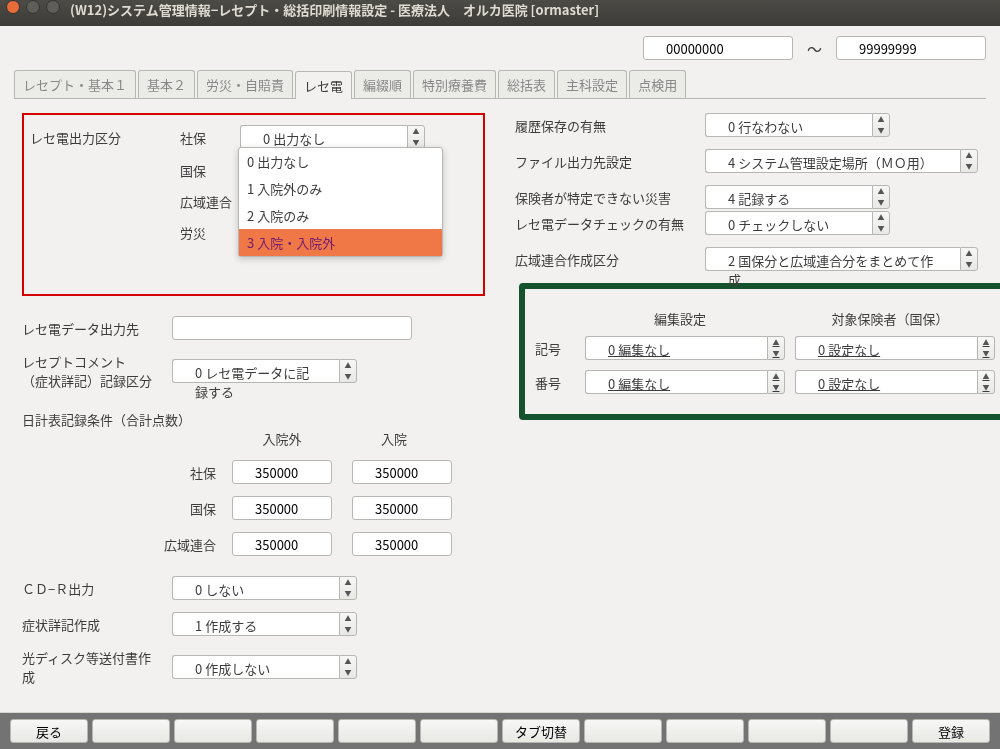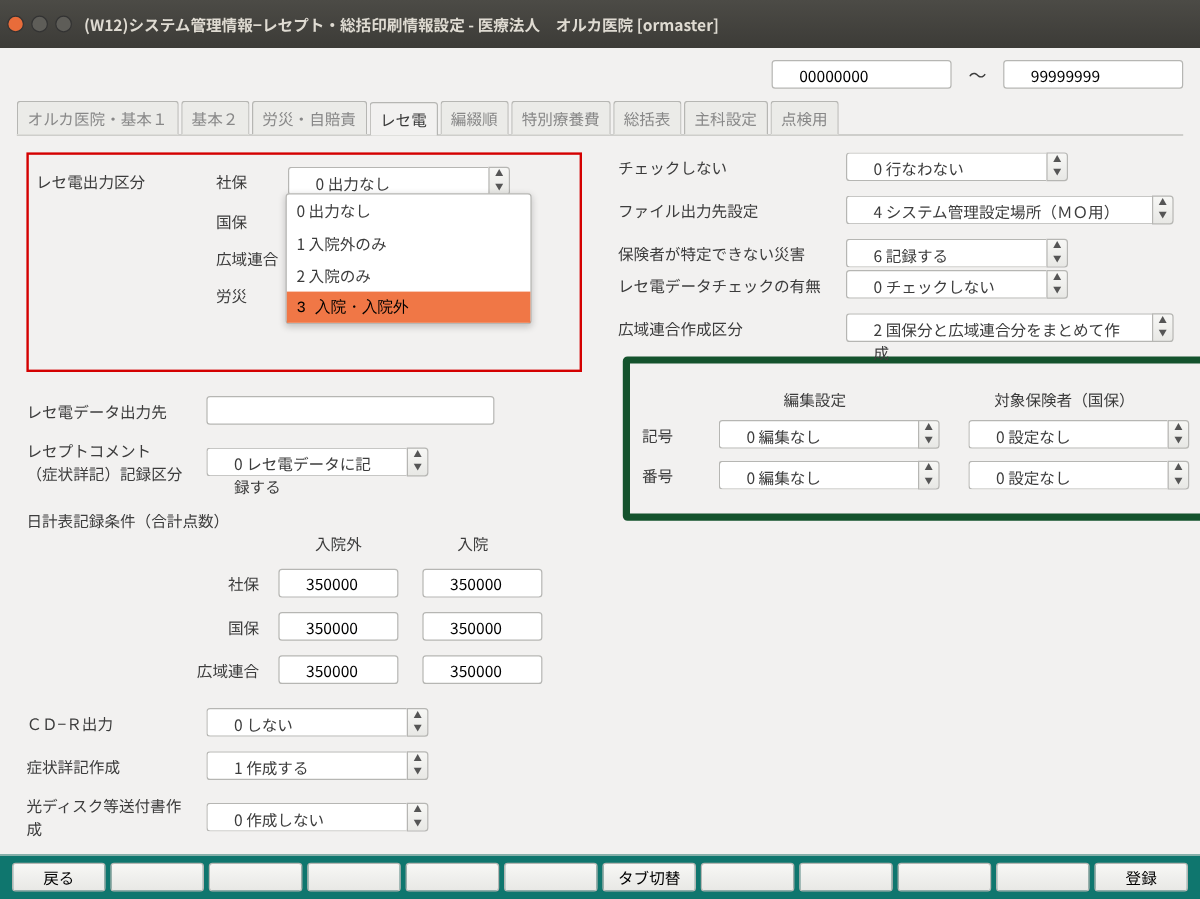--- a/index.html
+++ b/index.html
@@ -4,25 +4,24 @@
 <style>
   * { box-sizing: border-box; }
   body {
     margin: 0;
     font-family: "Noto Sans CJK JP", "Ubuntu", sans-serif;
     font-size: 13px;
     background: #f2f1f0;
     color: #3c3c3c;
   }
   .titlebar {
-    height: 40px;
+    height: 26px;
     background: linear-gradient(#4c4b46, #3c3b37);
     color: #dfdbd2;
     display: flex;
-    align-items: center;
     padding: 0 6px;
     font-weight: bold;
   }
   .titlebar .buttons { display: flex; gap: 6px; margin-right: 10px; }
   .titlebar .btn { width: 14px; height: 14px; border-radius: 7px; background: #5e5d58; border:1px solid #333; }
   .titlebar .btn.close { background: #e86c3a; }
   .content { padding: 10px 14px 4px; }
   .top-range { display: flex; justify-content: flex-end; align-items: center; gap: 14px; margin-bottom: 10px; }
   .top-range input { width: 150px; }
   .top-range .tilde { font-size: 15px; }
@@ -63,53 +62,53 @@
   .combobox .spin {
     width: 18px;
     border: 1px solid #b6b6b3;
     border-radius: 0 3px 3px 0;
     background: linear-gradient(#f7f7f5, #e8e8e5);
     display: flex; flex-direction: column;
     cursor: pointer;
   }
   .combobox .spin div { flex:1; font-size:7px; line-height:1; display:flex; align-items:center; justify-content:center; color:#555;}
   .combobox.w180 { width: 185px; }
-  .combobox.w200 { width: 184px; }
+  .combobox.w200 { width: 200px; text-decoration: underline; }
   .dropdown-list {
     position: absolute;
     left: 214px; top: 32px;
     width: 205px;
     background: #fff;
     border: 1px solid #b6b6b3;
     border-radius: 3px;
     box-shadow: 0 2px 6px rgba(0,0,0,0.2);
     z-index: 10;
   }
   .dropdown-list .item { padding: 4px 8px; cursor: pointer; }
-  .dropdown-list .item.selected { background: #f07746; color: #000000; font-family: Liberation Mono, monospace; }
+  .dropdown-list .item.selected { background: #f07746; color: #701a75; }
   fieldset {
     border: 6px solid #14532d;
     border-radius: 4px;
     padding: 20px 10px 10px;
     margin: 8px 4px 0;
   }
   .edit-grid .hdr { display:flex; margin-bottom:8px; }
   .edit-grid .hdr div { flex:1; text-align:center; }
-  .edit-grid .line { display:flex; align-items:center; gap:24px; margin-bottom:10px;}
+  .edit-grid .line { display:flex; align-items:center; gap:10px; margin-bottom:10px;}
   .edit-grid .line .lab { width: 40px; }
   .tens { margin-top: 20px; }
   .tens .hdr { margin-left: 210px; display:flex; gap: 12px; }
   .tens .hdr div { width: 100px; text-align:center; }
   .tens .line { display:flex; margin-top: 12px; align-items:center;}
   .tens .line .lab { width: 210px; text-align:right; padding-right: 16px;}
   .tens .line input { width: 100px; }
   .tens .line input + input { margin-left: 20px; }
   .footer {
     position: fixed; bottom: 0; left: 0; right: 0;
-    background: #0f766e;
+    background: #737373;
     border-top: 1px solid #d6d6d2;
     padding: 6px 10px;
     display: flex; gap: 4px;
   }
   .footer button, .fbtn {
     height: 24px;
     border: 1px solid #b6b6b3;
     border-radius: 3px;
     background: linear-gradient(#f7f7f5, #e8e8e5);
     font-family: inherit; font-size: inherit;
@@ -131,21 +130,21 @@
 </div>
 
 <div class="content">
   <div class="top-range">
     <input type="text" class="textbox" value="00000000" style="">
     <span class="tilde">〜</span>
     <input type="text" class="textbox" value="99999999" style="">
   </div>
 
   <div class="tabs">
-    <div class="tab">オルカ医院・基本１</div>
+    <div class="tab">レセプト・基本１</div>
     <div class="tab">基本２</div>
     <div class="tab">労災・自賠責</div>
     <div class="tab active">レセ電</div>
     <div class="tab">編綴順</div>
     <div class="tab">特別療養費</div>
     <div class="tab">総括表</div>
     <div class="tab">主科設定</div>
     <div class="tab">点検用</div>
   </div>
 
@@ -255,21 +254,21 @@
             <div class="spin">
                 <div>▲</div>
                 <div>▼</div>
               </div>
           </div>
         </div>
       </div>
 
       <div class="col right-col">
         <div class="row">
-          <span class="label">チェックしない</span>
+          <span class="label">履歴保存の有無</span>
           <div class="combobox w180">
             <span class="textbox">0 行なわない</span>
             <div class="spin">
                 <div>▲</div>
                 <div>▼</div>
               </div>
           </div>
         </div>
         <div class="row">
           <span class="label">ファイル出力先設定</span>
@@ -277,21 +276,21 @@
             <span class="textbox">4 システム管理設定場所（ＭＯ用）</span>
             <div class="spin">
                 <div>▲</div>
                 <div>▼</div>
               </div>
           </div>
         </div>
         <div class="row" style="margin-bottom:2px;">
           <span class="label">保険者が特定できない災害</span>
           <div class="combobox w180">
-            <span class="textbox">6 記録する</span>
+            <span class="textbox">4 記録する</span>
             <div class="spin">
                 <div>▲</div>
                 <div>▼</div>
               </div>
           </div>
         </div>
         <div class="row">
           <span class="label">レセ電データチェックの有無</span>
           <div class="combobox w180">
             <span class="textbox">0 チェックしない</span>

